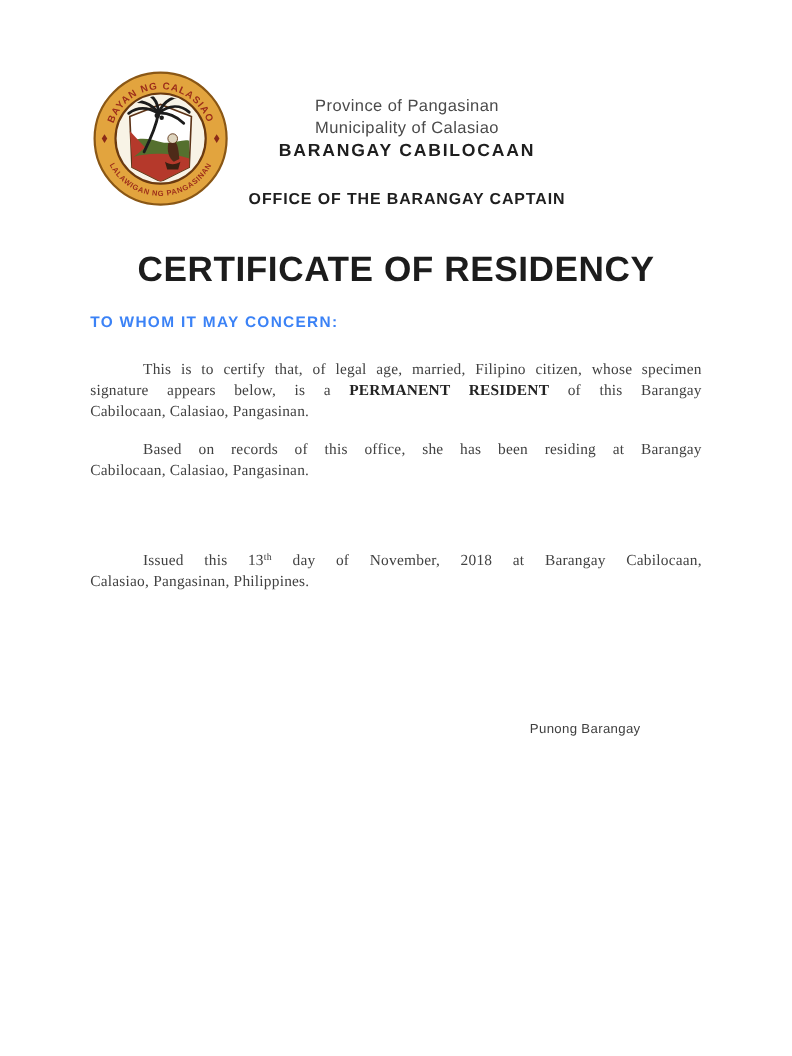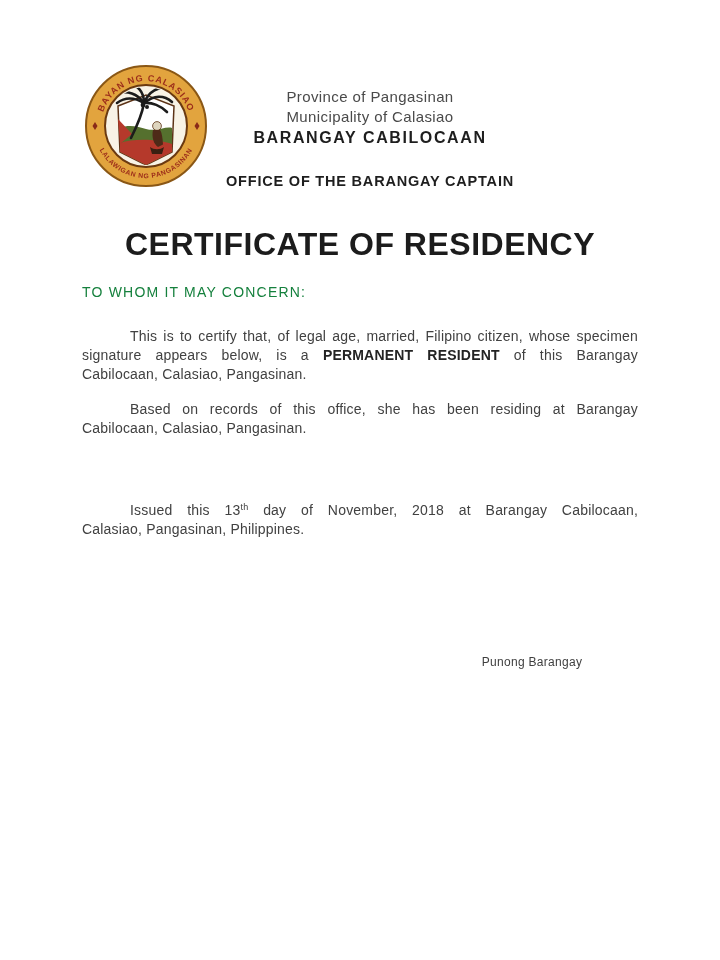--- a/index.html
+++ b/index.html
@@ -33,31 +33,32 @@
     text-align: center;
     font-size: 32px;
     font-weight: 700;
     letter-spacing: 0.5px;
     color: #1c1c1c;
   }
   .salutation {
     position: absolute;
     left: 82px; top: 284px; width: 556px;
     font-size: 14px;
-    font-weight: 400;
+    font-weight: 700;
     letter-spacing: 1.2px;
-    color: #15803d;
+    color: #3b82f6;
   }
   .body-para {
     position: absolute;
     left: 82px; width: 556px;
     font-size: 14px;
     line-height: 19px;
     color: #414141;
     letter-spacing: 0.2px;
+    font-family: Liberation Serif, serif;
   }
   .p1 { top: 327px; }
   .p2 { top: 400px; }
   .p3 { top: 455px; }
   .p4 { top: 501px; }
   .jline { text-align: justify; text-align-last: justify; }
   .lline { text-align: left; }
   .indent { text-indent: 48px; }
   .b { font-weight: 700; color: #232323; }
   sup.ord { font-size: 9px; line-height: 0; vertical-align: 5px; }

